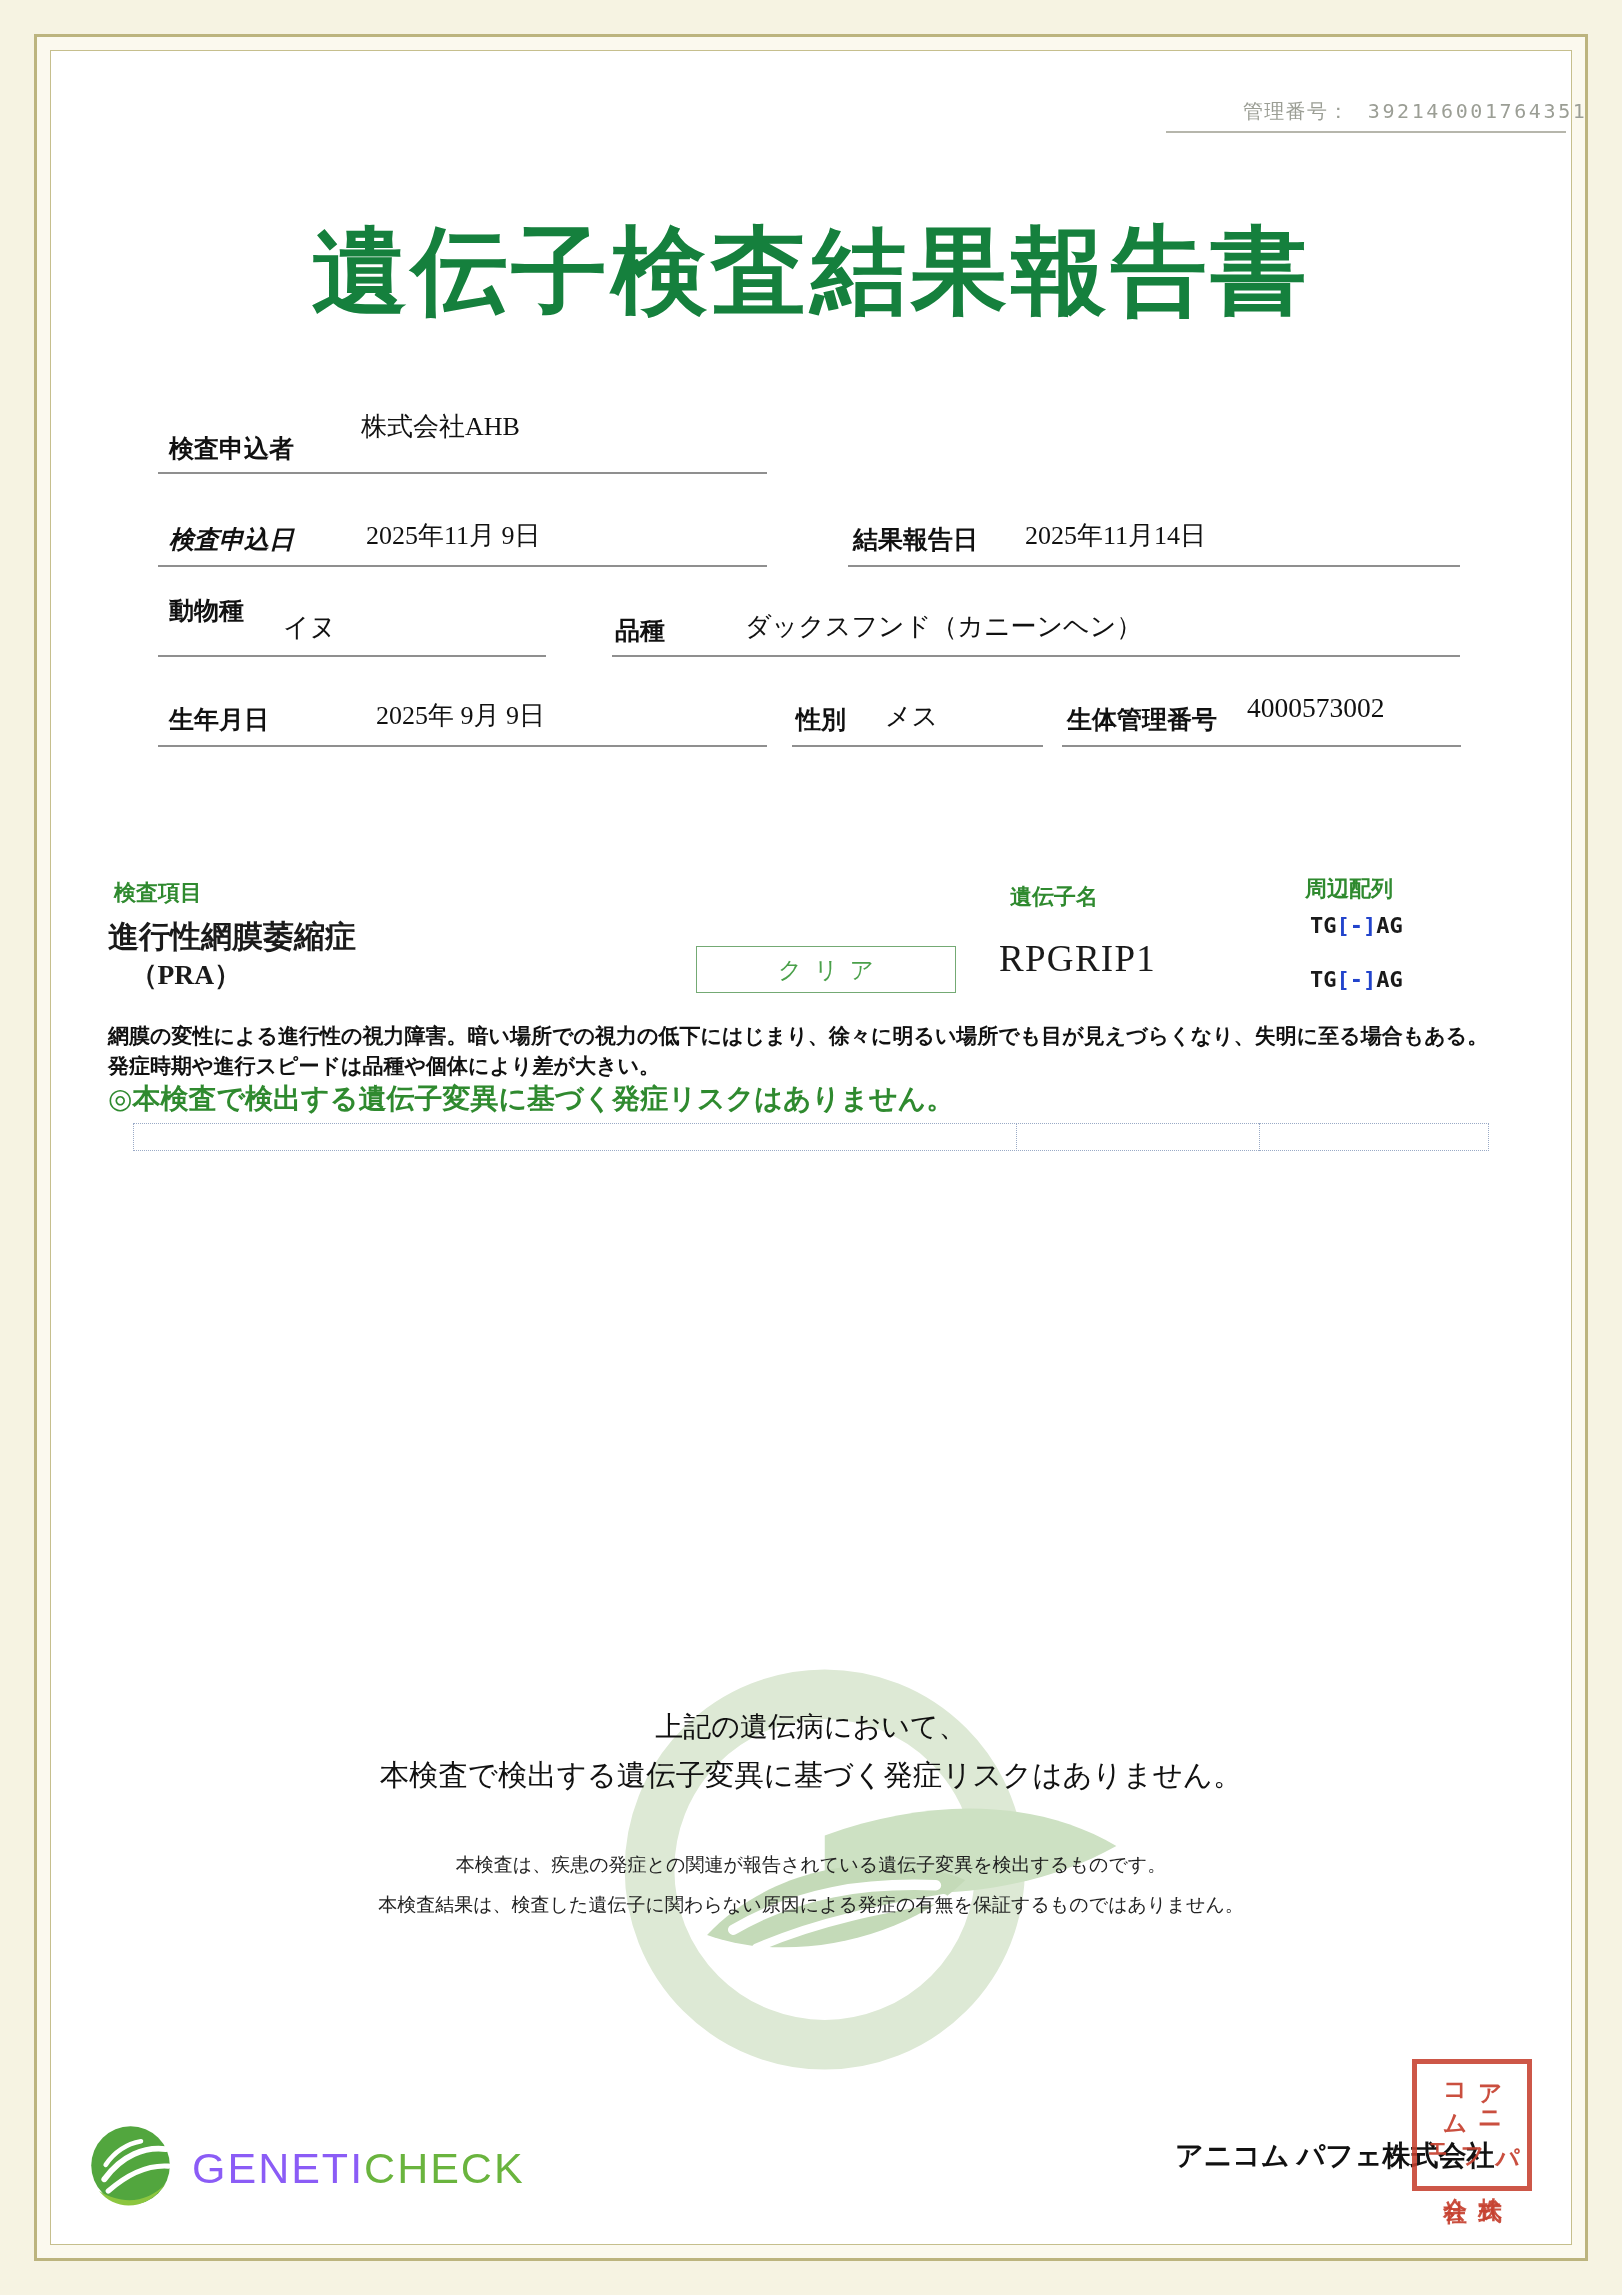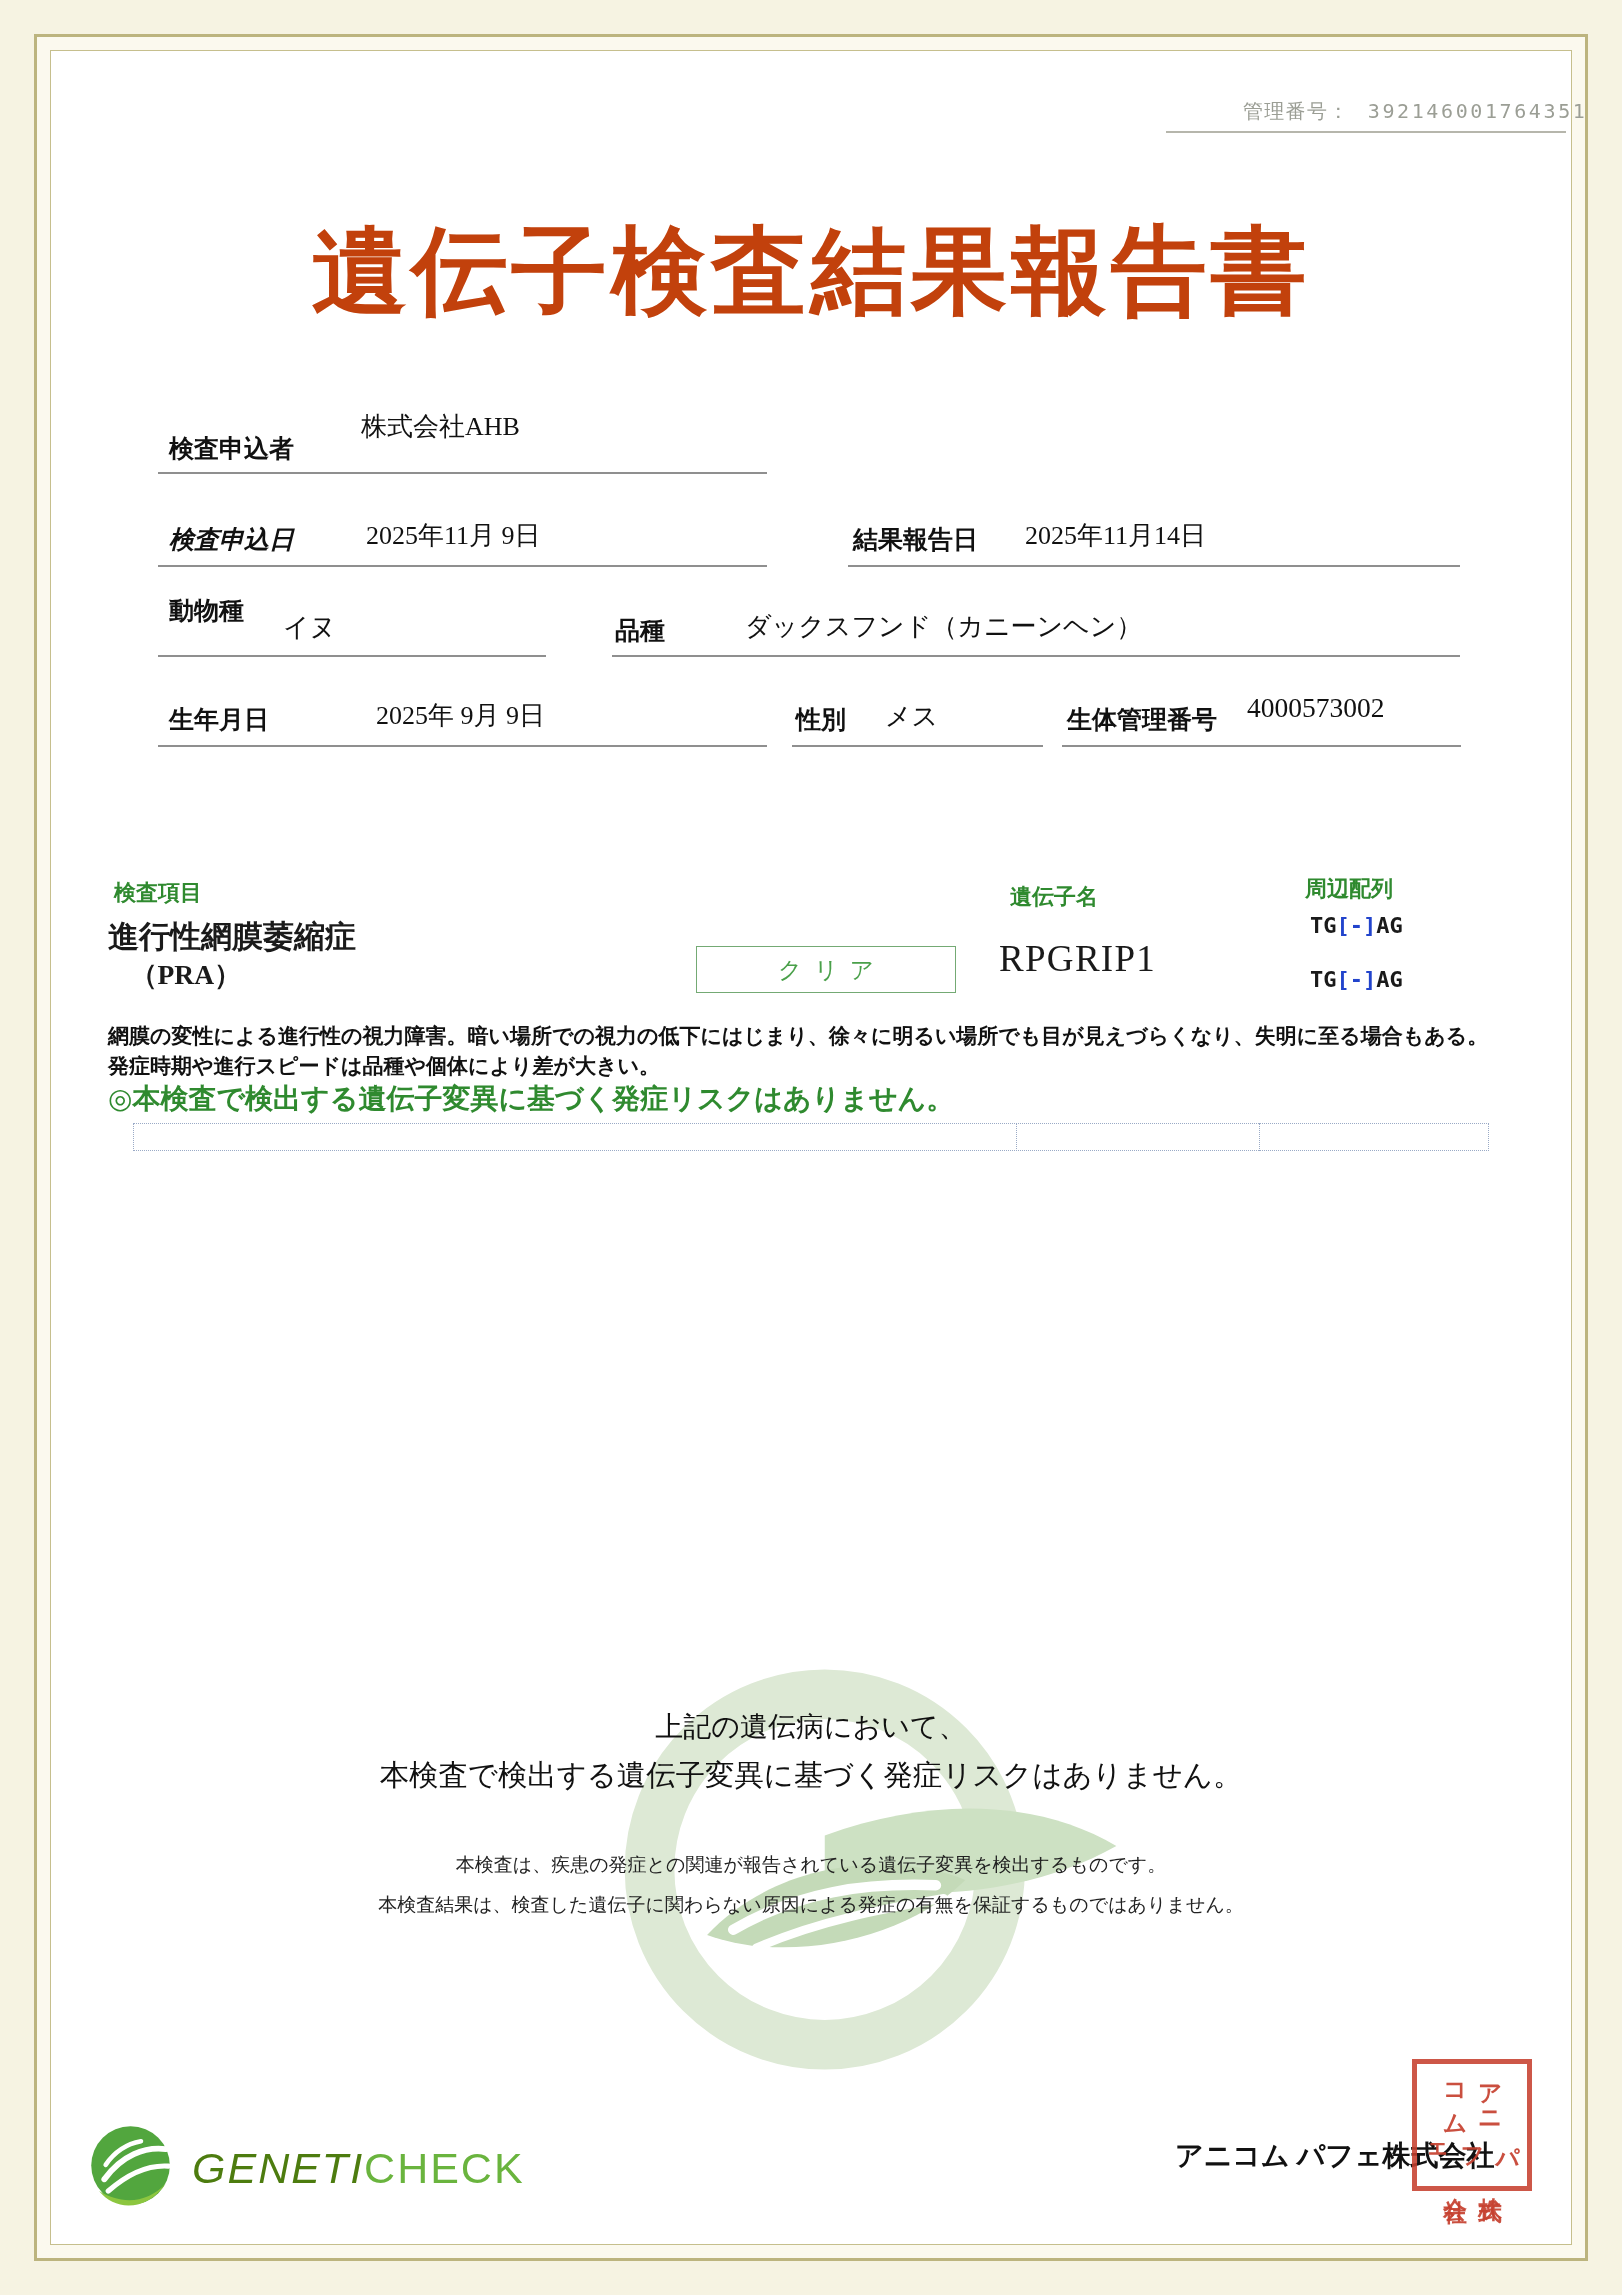--- a/index.html
+++ b/index.html
@@ -21,21 +21,21 @@
   
   .mgmt {
     left:1243px; top:98px; font-size:20px; color:#9b9e95;
     letter-spacing:1.3px; font-family:"DejaVu Sans Mono",monospace;
   }
   .mgmt .num { margin-left:18.3px; letter-spacing:2.6px; }
   .mgmt-rule { left:1166px; top:131px; width:400px; height:2px; background:#b6b6ac; }
   
   .title {
     left:0; top:208px; width:1622px; text-align:center;
-    font-size:96px; font-weight:600; letter-spacing:3.9px; color:#c2410c;
+    font-size:96px; font-weight:600; letter-spacing:3.9px; color:#15803d;
   }
   
   .lbl { font-size:25px; font-weight:bold; color:#111; }
   .val { font-size:26px; color:#111; }
   .rule { height:2px; background:#8f8f8f; }
   
   .ghead { font-size:22px; font-weight:bold; color:#2f8a2f; }
   .disease { font-size:31px; font-weight:bold; }
   .disease-abbr { font-size:27.5px; font-weight:bold; }
   .status-box {
@@ -65,21 +65,21 @@
   .disc { left:0; width:1622px; text-align:center;
     font-family:"Liberation Sans","DejaVu Sans",sans-serif; font-size:19px; color:#222; }
   
   .watermark { position:absolute; left:609px; top:1639px; width:510px; height:465px; z-index:1; }
   
   .brand-circle { left:86px; top:2119px; width:93px; height:93px; }
   .brand-text {
     left:192px; top:2144px; font-family:"Liberation Sans","DejaVu Sans",sans-serif;
     font-size:43px; letter-spacing:2px; font-weight:400;
   }
-  .brand-text .p1 { color:#4d7c0f;font-style:italic; }
+  .brand-text .p1 { color:#8b5cf6; }
   .brand-text .p2 { color:#6ab43e; }
   .company { left:1175px; top:2137px; font-size:28px; font-weight:bold; color:#111; }
   .seal {
     left:1412px; top:2059px; width:120px; height:132px; z-index:3;
     border:5.9px solid rgba(198,64,47,0.88);
     display:flex; justify-content:center; align-items:center;
     writing-mode:vertical-rl; text-orientation:upright;
     color:rgba(198,64,47,0.92); font-weight:bold; font-size:23.6px; line-height:35px;
     letter-spacing:1.3px; padding:3.9px;
   }

